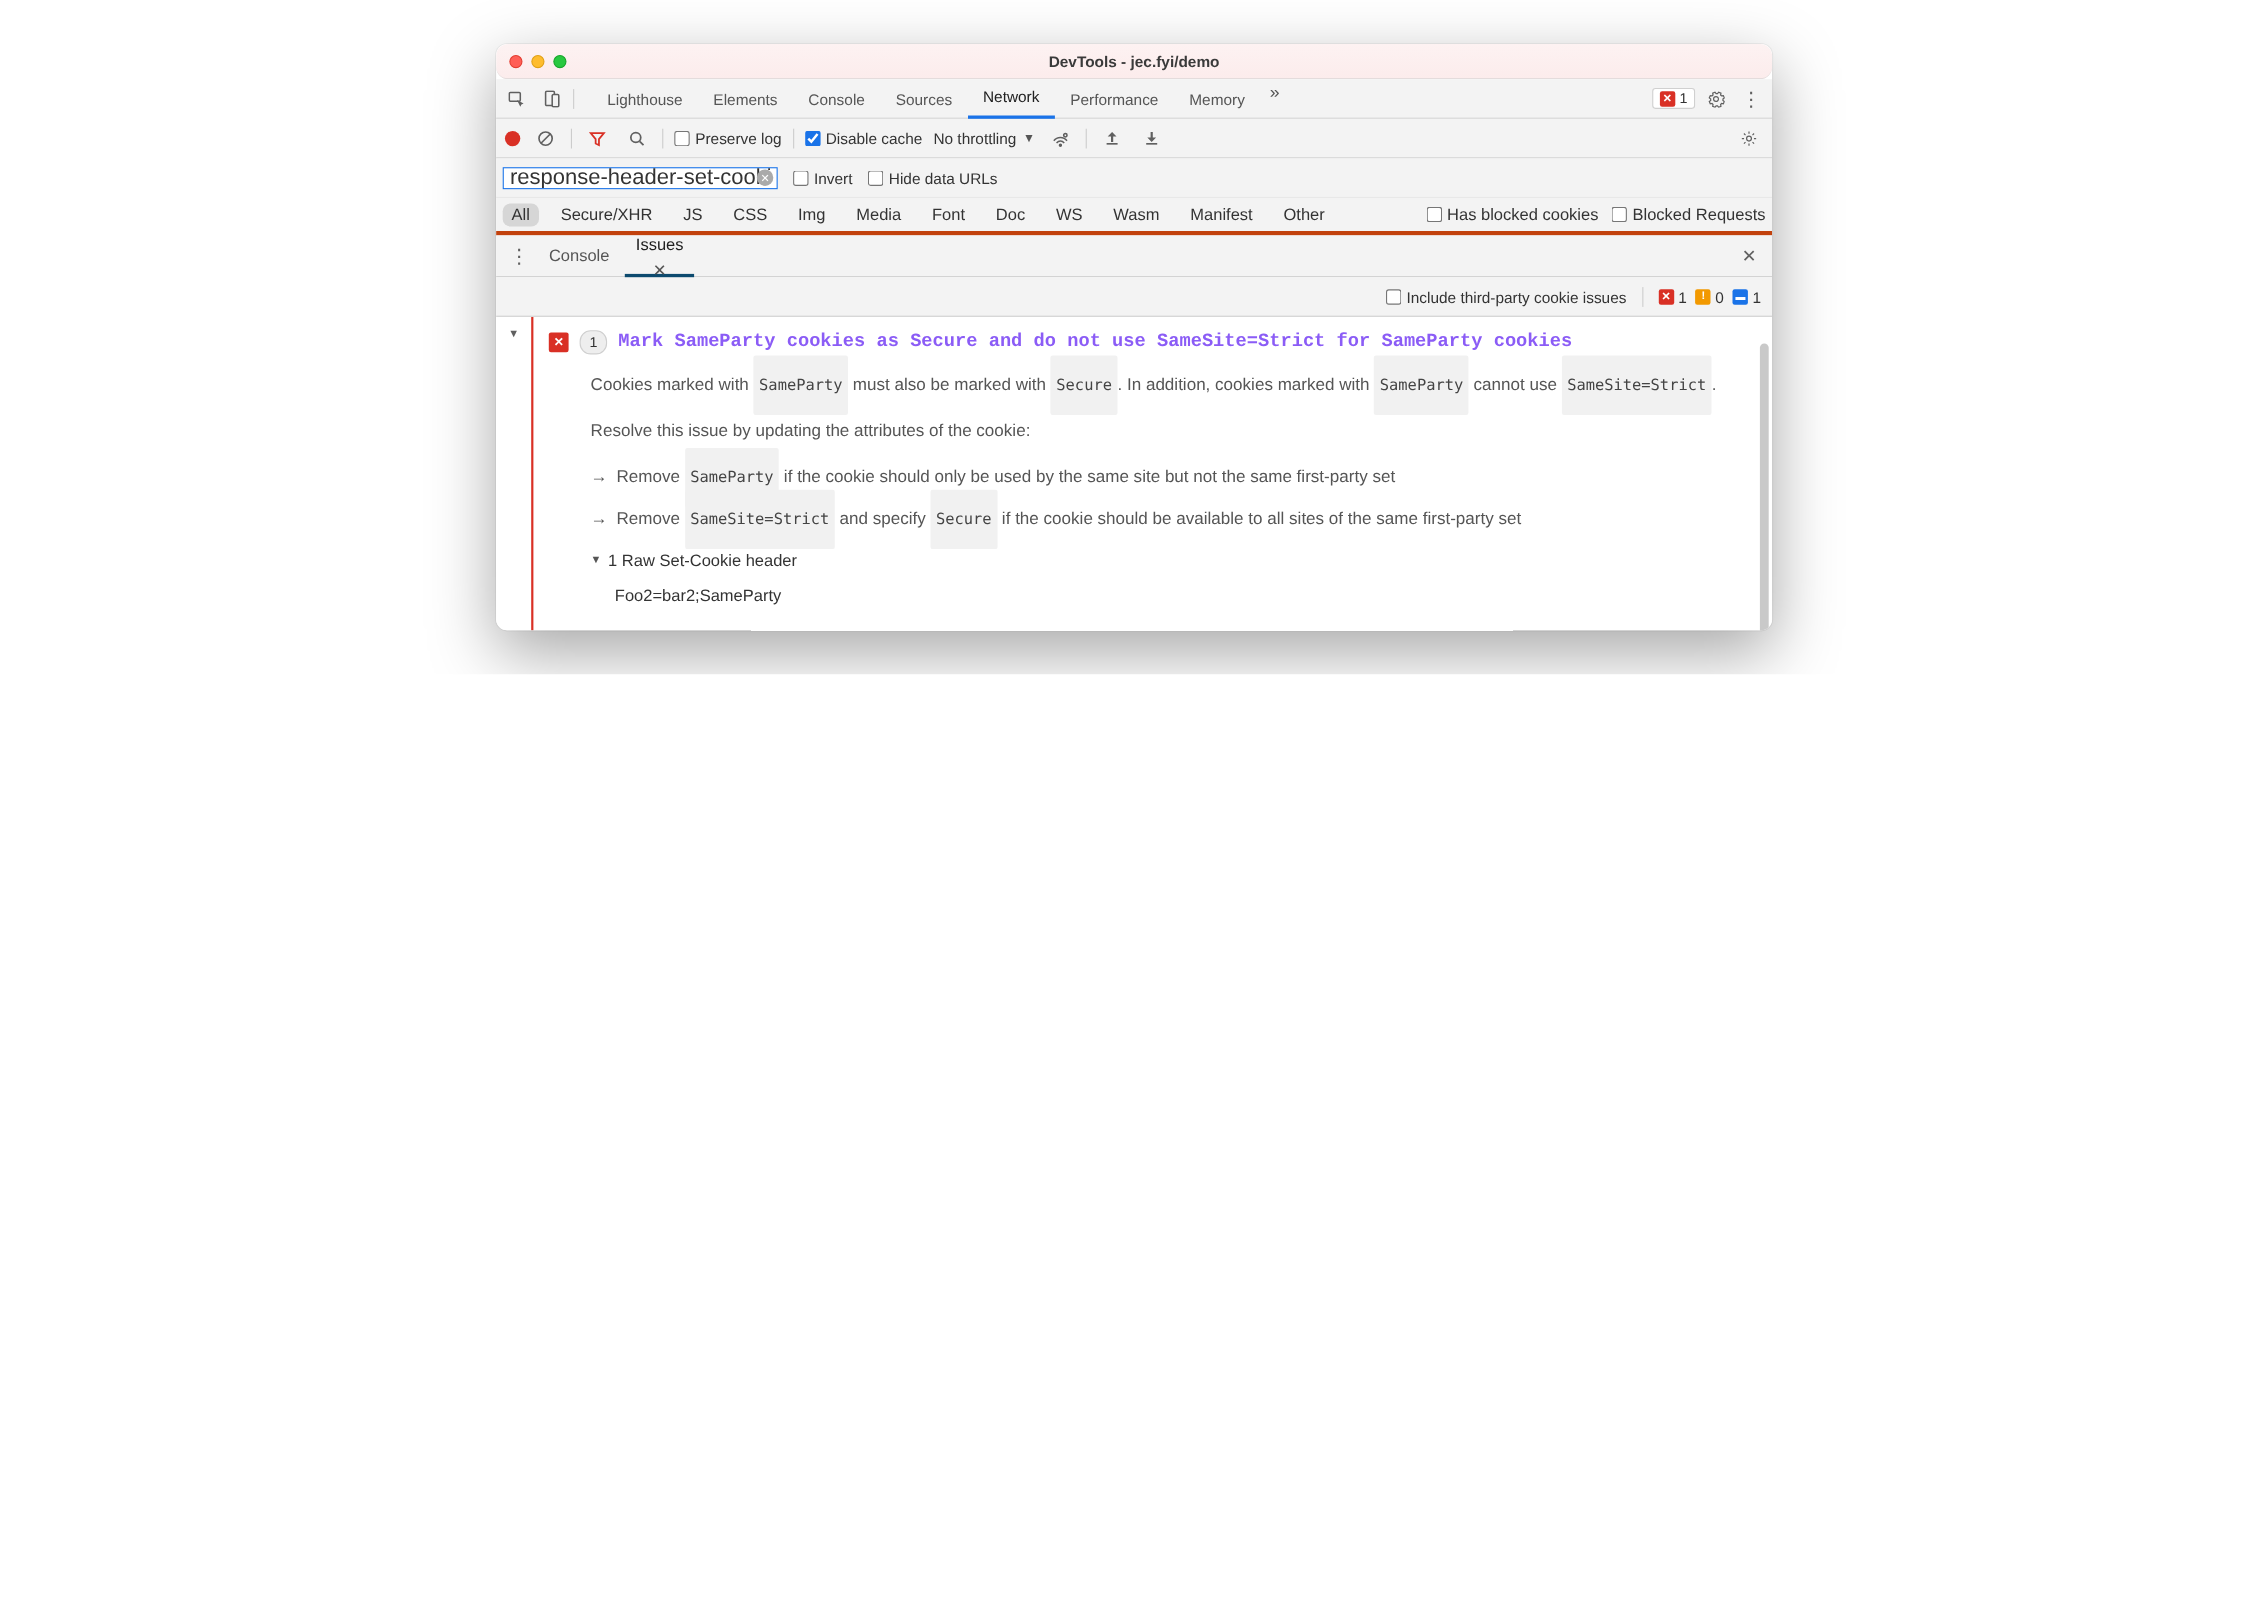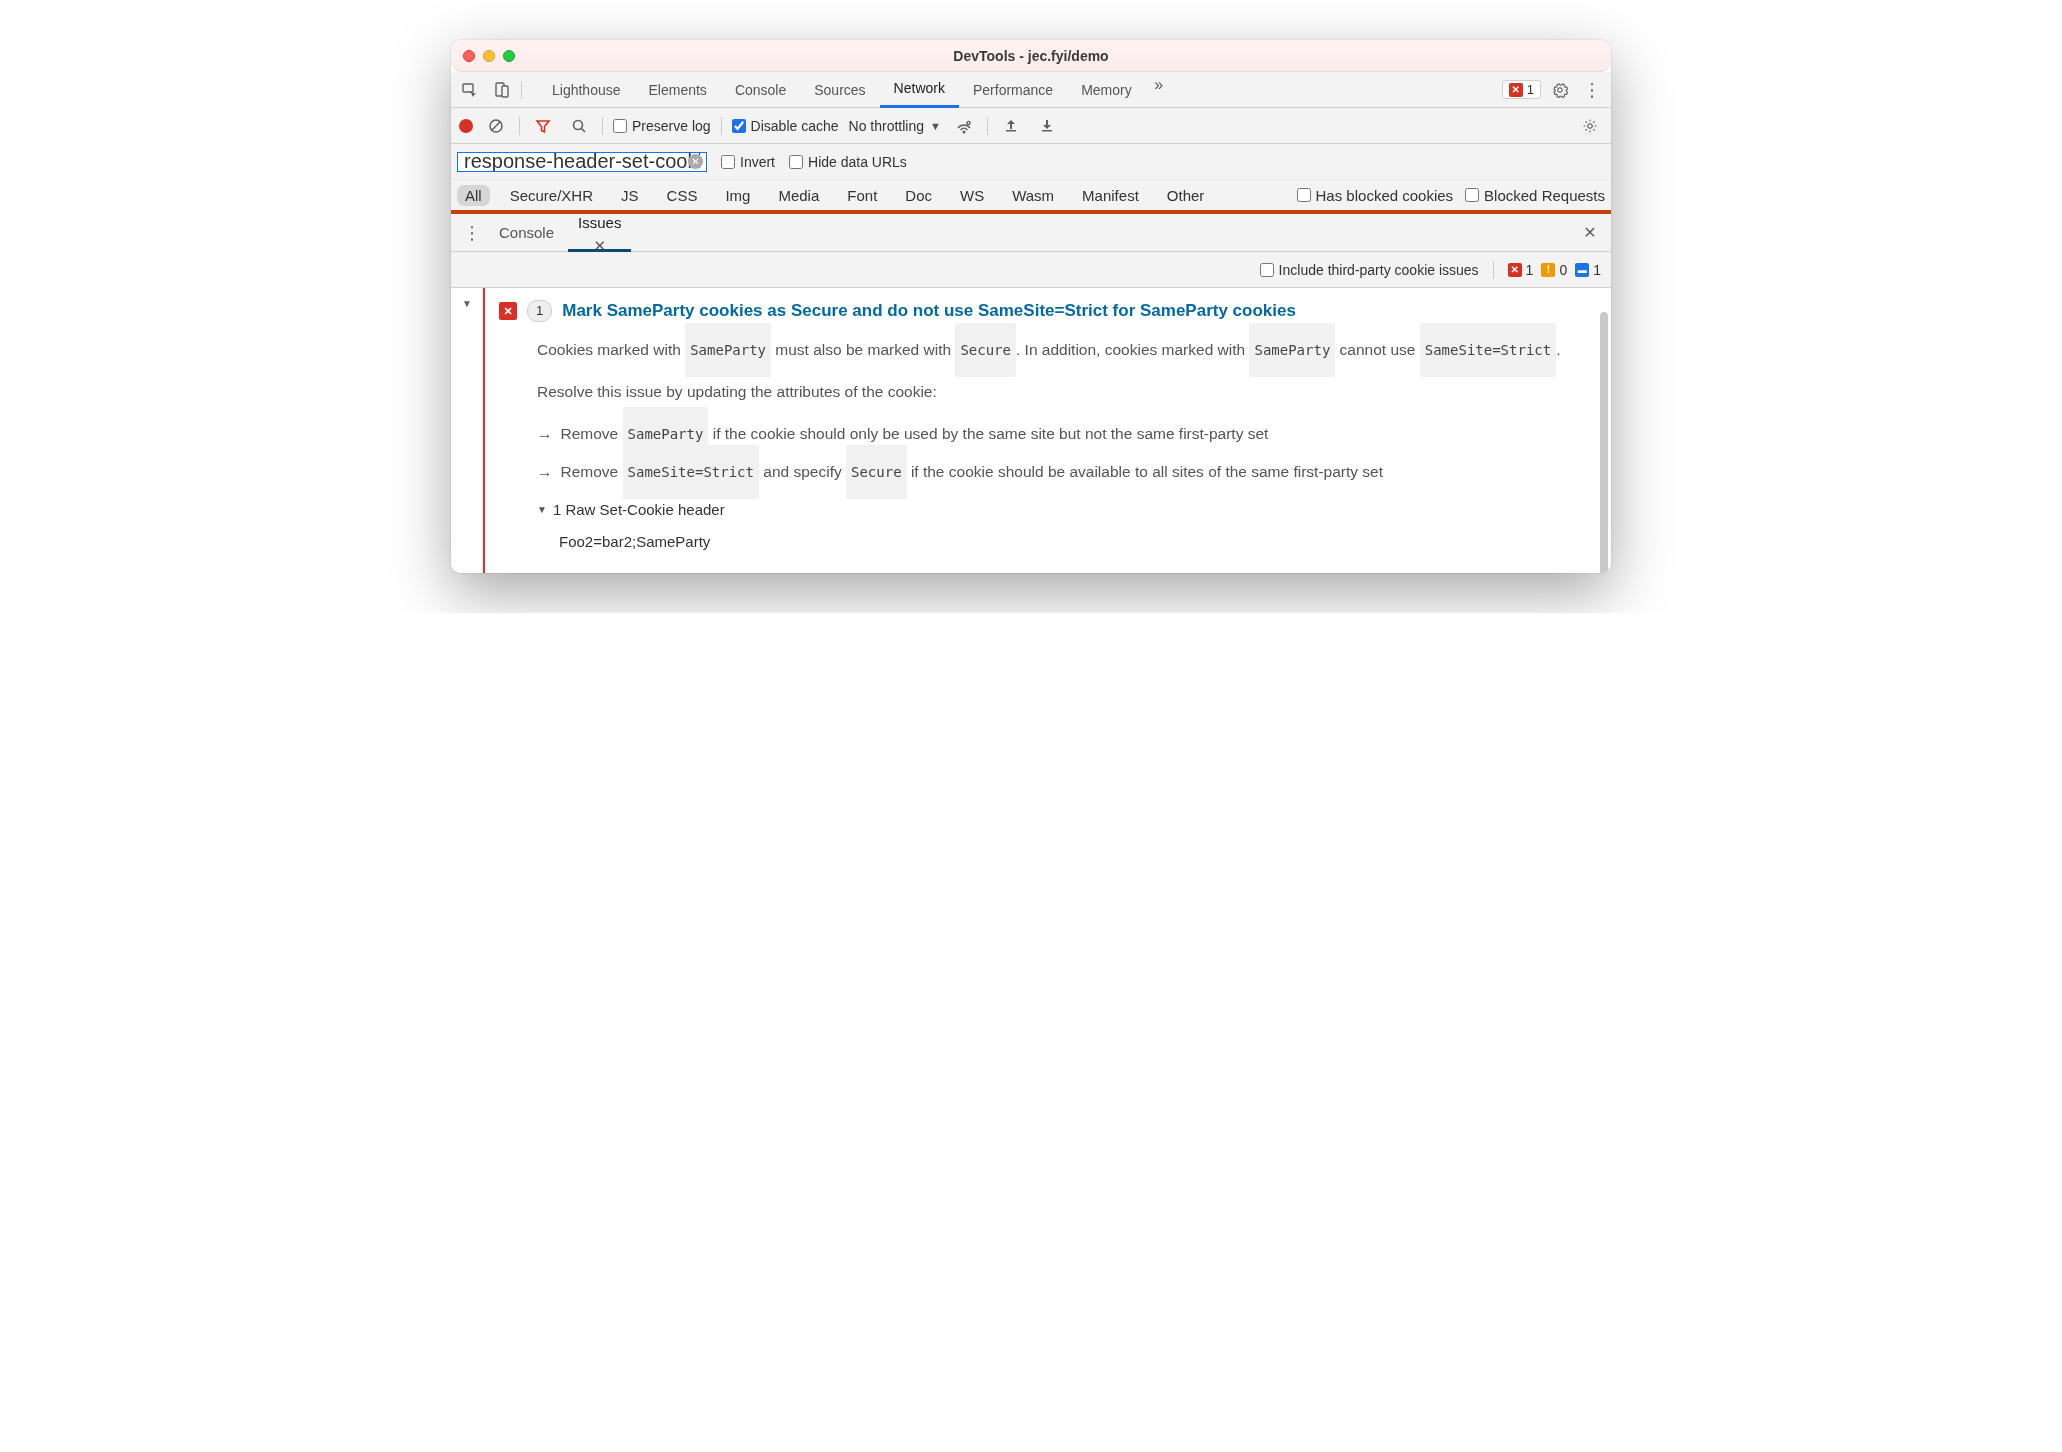--- a/index.html
+++ b/index.html
@@ -119,21 +119,21 @@
 .counts .cnt { display:flex; align-items:center; gap:4px; }
 .issue-body {
   display: flex; background: #fff; max-height: 490px; overflow-y: auto;
   border-left: 0; position:relative;
 }
 .issue-gutter { width: 34px; display:flex; flex-direction:column; align-items:center; padding-top:10px; gap:4px; border-right:2px solid #d93025; margin-right:0;}
 .gutter-tri { color:#606060; font-size:10px;}
 .issue-main { flex:1; padding: 10px 20px 20px 14px; font-size:15.5px; color:#333; line-height:1.55;}
 .issue-header { display:flex; align-items:center; gap:10px; margin-bottom:14px;}
 .count-pill { background:#eee; border:1px solid #cfcfcf; border-radius:10px; padding:0 8px; font-size:13px; color:#333;}
-.issue-title { font-weight:700; font-size:17px; color:#0369a1;}
+.issue-title { font-weight:700; font-size:17px; color:#8b5cf6;font-family:Liberation Mono, monospace;}
 .issue-desc { color:#555; padding-left:38px;}
 .issue-desc p { margin-bottom: 18px; }
 code { background:#f1f1f1; padding:19px 5px; border-radius:2px; font-family: ui-monospace, Menlo, monospace; font-size:14px; color:#444;}
 .arrow-item { display:flex; gap:8px; margin-bottom:14px;}
 .arrow-item .arr { color:#555;}
 .affected-label { text-transform:uppercase; font-size:13px; letter-spacing:0.5px; color:#555; font-weight:600; margin:18px 0 8px 0;}
 .affected { color:#333; }
 .affected .ah { display:flex; align-items:center; gap:6px; font-size:15px; cursor:pointer;}
 .affected .detail { padding: 8px 0 0 22px; font-size:15px; color:#333;}
 .scrollbar-fake { position:absolute; right:3px; top:24px; width:8px; height:430px; background:#c9c9c9; border-radius:4px;}

